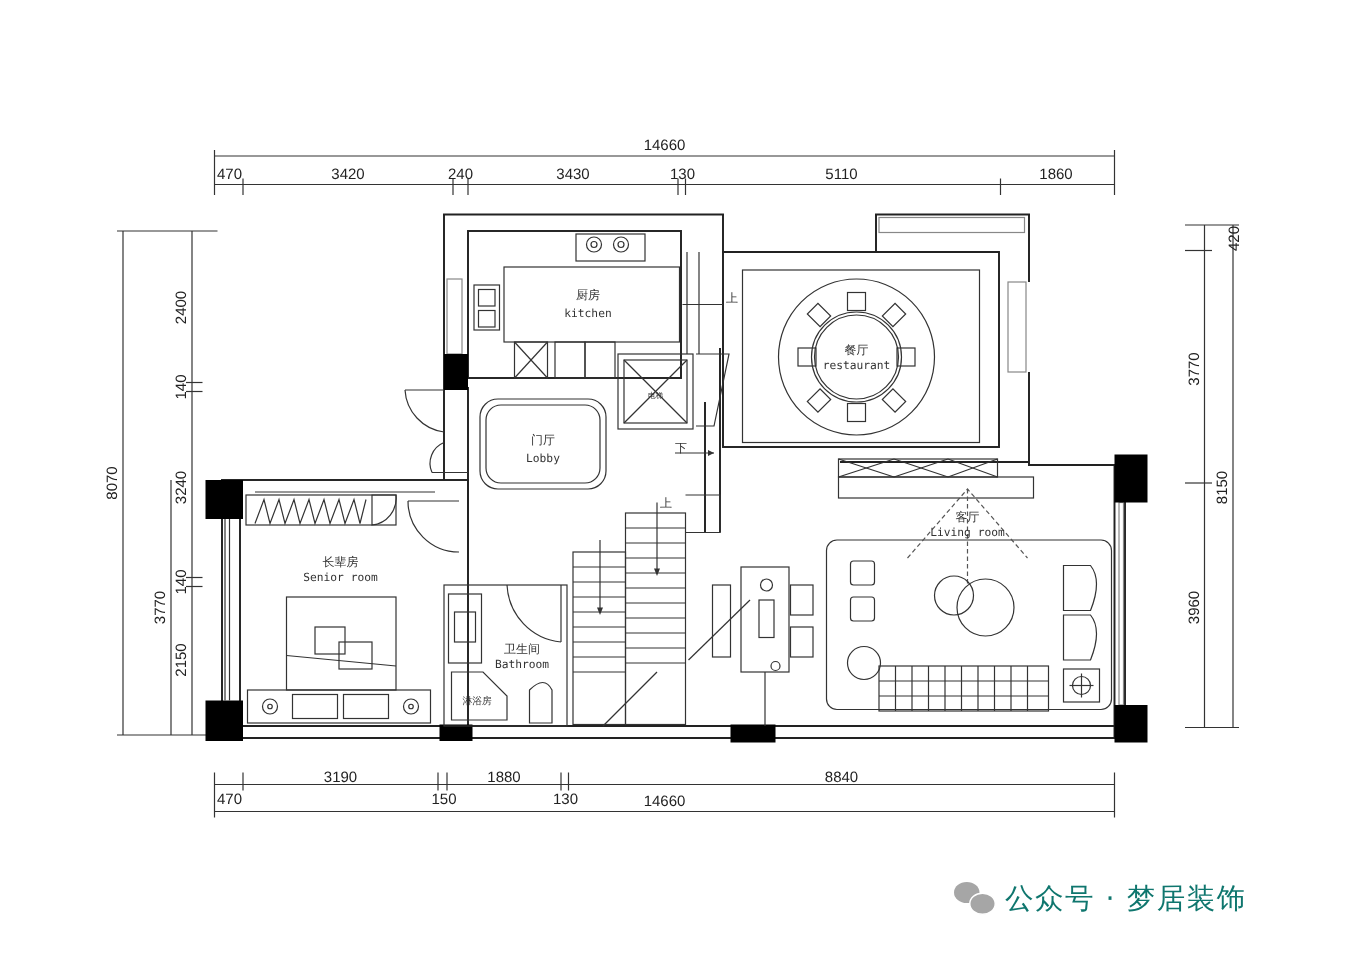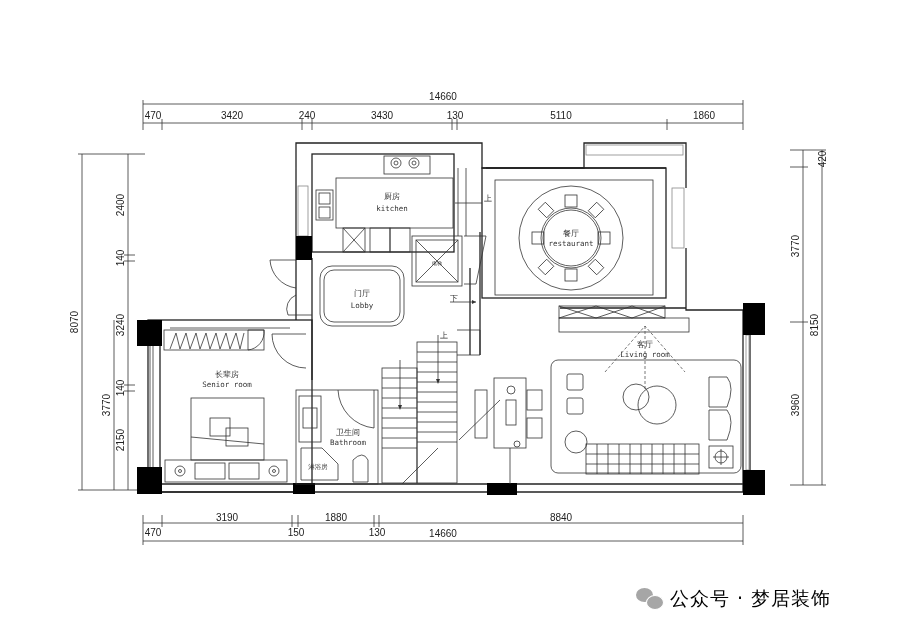--- a/index.html
+++ b/index.html
@@ -6,21 +6,21 @@
   body { width: 899px; height: 635px; overflow: hidden; position: relative; font-family: "DejaVu Sans", sans-serif; }
   svg { position: absolute; left: 0; top: 0; }
   .w { stroke: #222; stroke-width: 1.3; fill: none; }
   .t { stroke: #333; stroke-width: 0.8; fill: none; }
   .g { stroke: #888; stroke-width: 0.8; fill: none; }
   .col { fill: #000; }
   .dim { font-family: "Liberation Sans", sans-serif; font-size: 10px; fill: #222; }
   .lbl { font-family: "DejaVu Sans", sans-serif; font-size: 8px; fill: #333; }
   .lbl-en { font-family: "DejaVu Sans Mono", monospace; font-size: 7.5px; fill: #333; }
   .dash { stroke: #555; stroke-width: 0.8; stroke-dasharray: 3 2; fill: none; }
-  .watermark { position: absolute; left: 636px; top: 586px; display: flex; align-items: center; gap: 6px; color: #000000; font-family: "DejaVu Sans", sans-serif; font-size: 19px; letter-spacing: 1px; }
+  .watermark { position: absolute; left: 636px; top: 586px; display: flex; align-items: center; gap: 6px; color: #0f766e; font-family: "DejaVu Sans", sans-serif; font-size: 19px; letter-spacing: 1px; }
   .wm-icon { width: 28px; height: 22px; position: relative; }
   .wm-icon .b1 { position: absolute; left: 0; top: 0; width: 17px; height: 14px; background: #a6a6a6; border-radius: 50%; }
   .wm-icon .b2 { position: absolute; left: 10px; top: 7px; width: 16px; height: 13px; background: #a6a6a6; border-radius: 50%; border: 1px solid #fff; }
 </style>
 </head>
 <body>
 
 <svg width="899" height="635" viewBox="0 0 899 635">
 
   <g>

